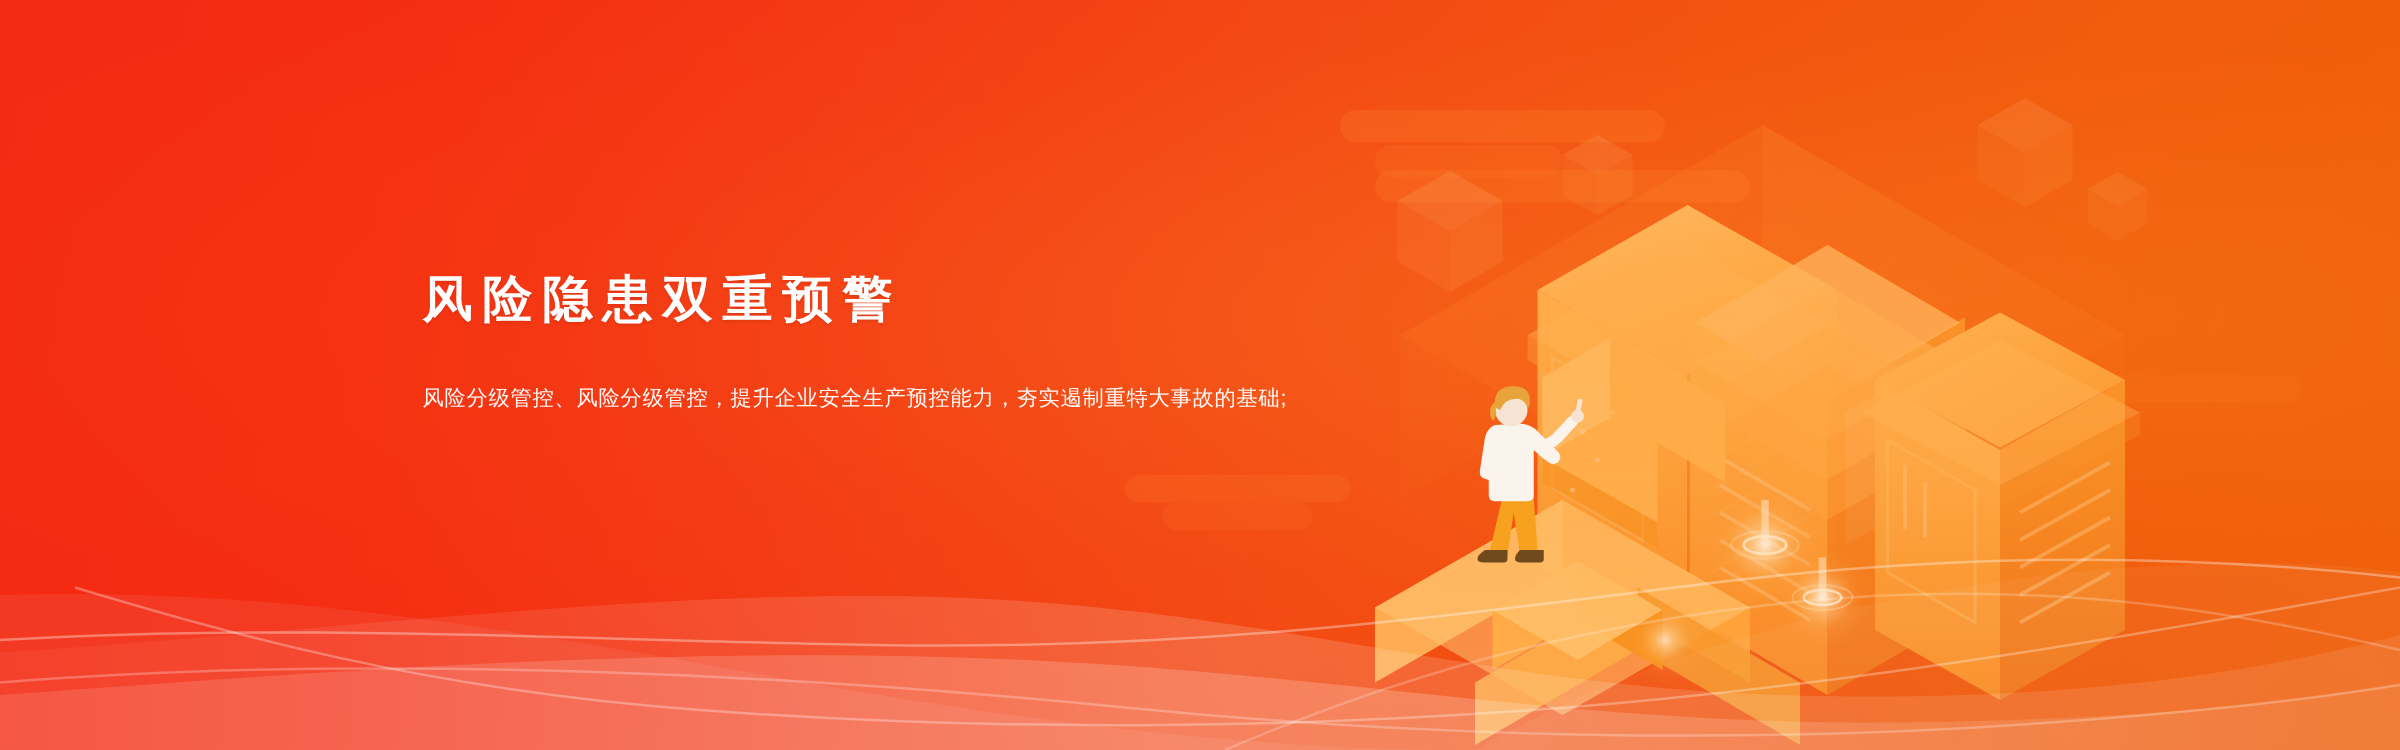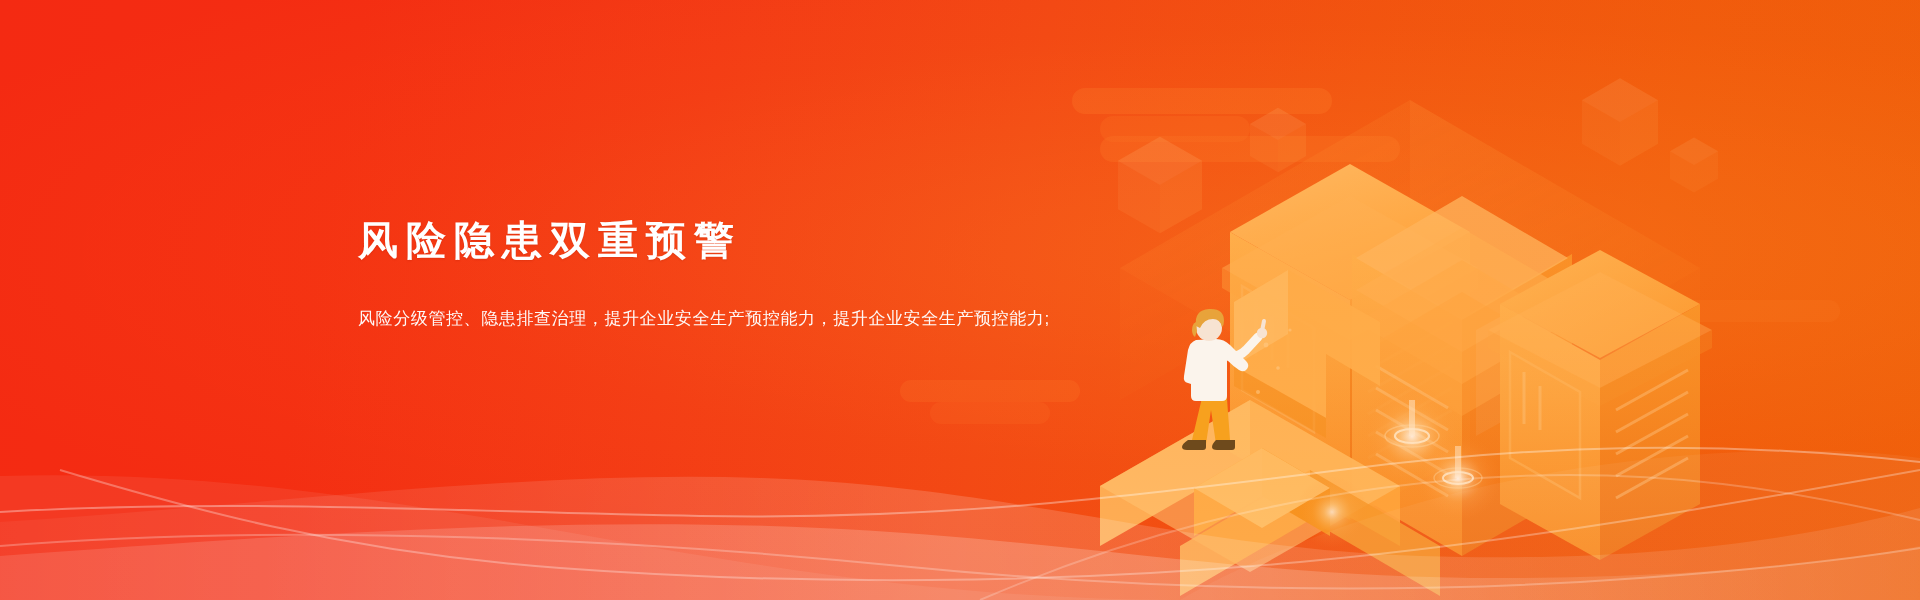--- a/index.html
+++ b/index.html
@@ -29,21 +29,21 @@
     content:"";
     position:absolute; inset:0;
     background: radial-gradient(120% 90% at 72% 42%, rgba(255,150,40,.30) 0%, rgba(255,120,20,.10) 42%, rgba(255,90,0,0) 68%);
     pointer-events:none;
   }
   .svg-layer { position:absolute; inset:0; width:1920px; height:600px; }
 
   
   .content {
     position:absolute;
-    left:358px;
+    left:338px;
     top:216px;
     z-index:40;
   }
   .title {
     font-size:40px;
     line-height:48px;
     font-weight:700;
     color:#FFFFFF;
     letter-spacing:8px;
     white-space:nowrap;
@@ -314,17 +314,17 @@
 
       <path d="M0 476 C 200 470, 380 498, 600 538 C 820 578, 1000 600, 1180 600 L0 600 Z" fill="#FFFFFF" fill-opacity=".07"></path>
 
       <path d="M1180 600 C 1320 520, 1520 462, 1740 452 C 1820 448, 1880 452, 1920 458 L1920 600 Z" fill="#FFFFFF" fill-opacity=".05"></path>
     </g>
   </svg>
 
   <div class="content">
     <h1 class="title">风险隐患双重预警</h1>
     <div class="subtitle">
-      <p class="sub-line">风险分级管控、隐患排查治理，提升企业安全生产预控能力，提升企业安全生产预控能力;</p>
+      <p class="sub-line">风险分级管控、风险分级管控，提升企业安全生产预控能力，夯实遏制重特大事故的基础;</p>
     </div>
   </div>
 
 </div>
 
 </body></html>

